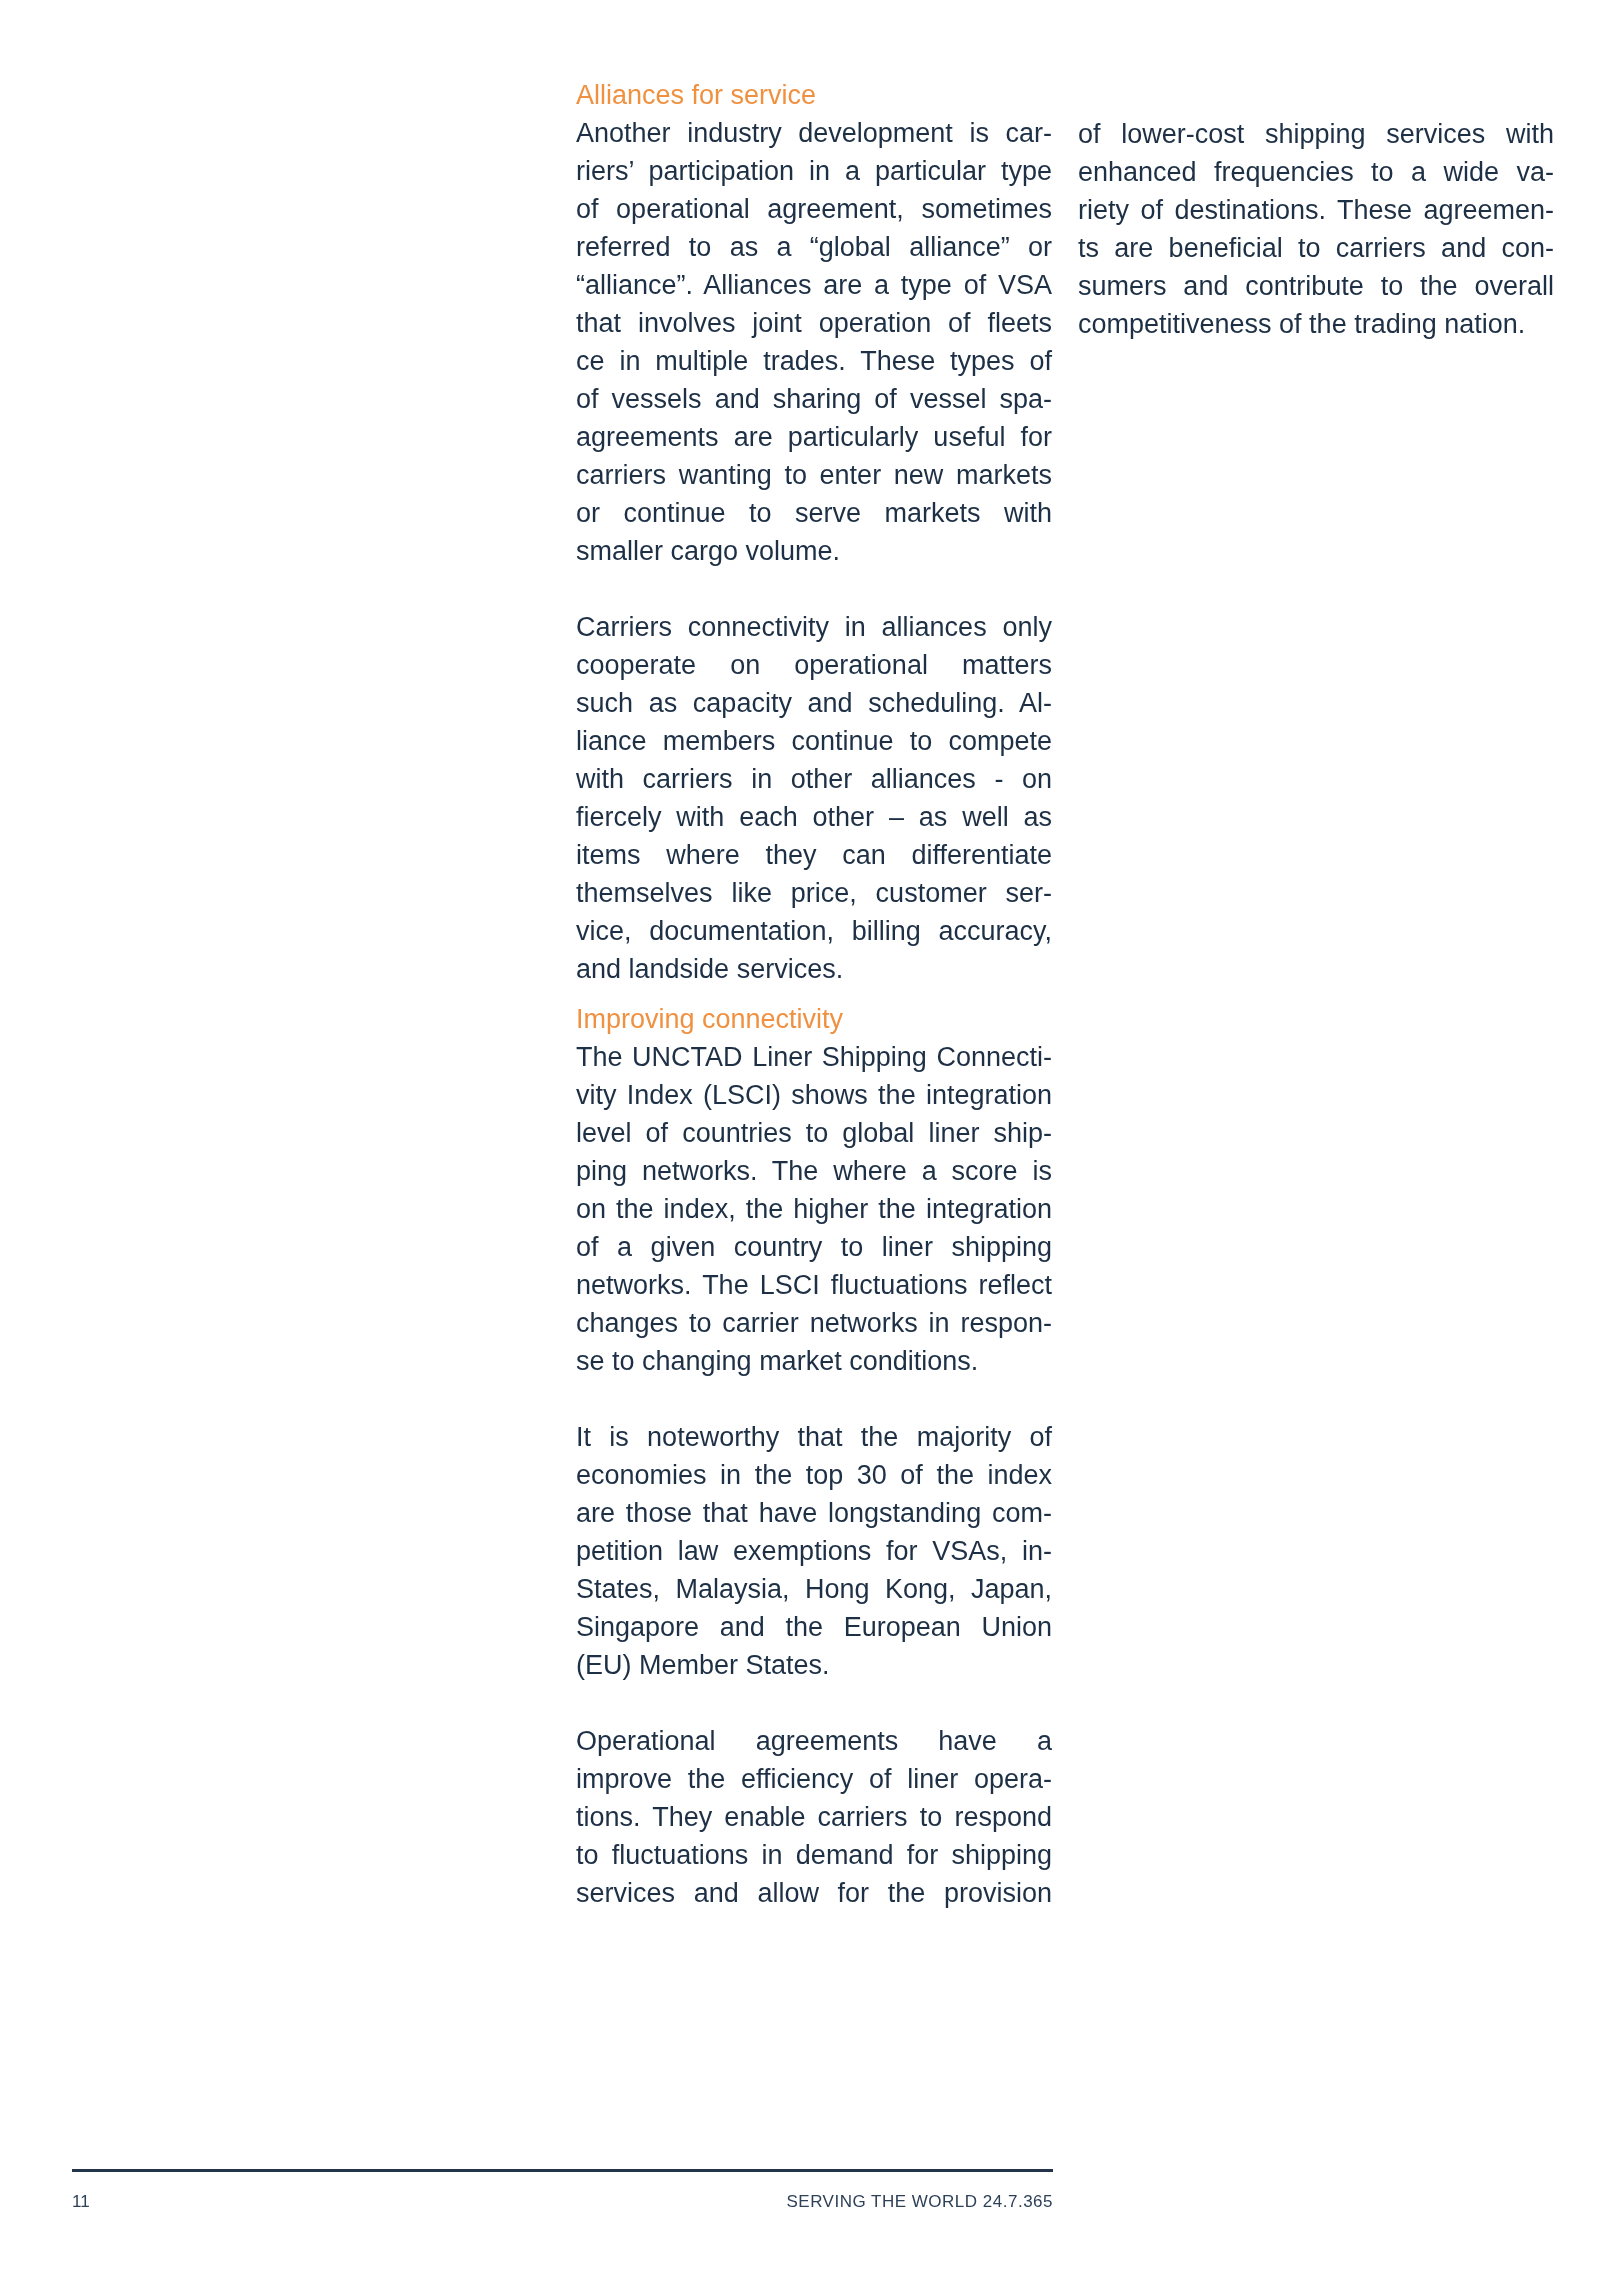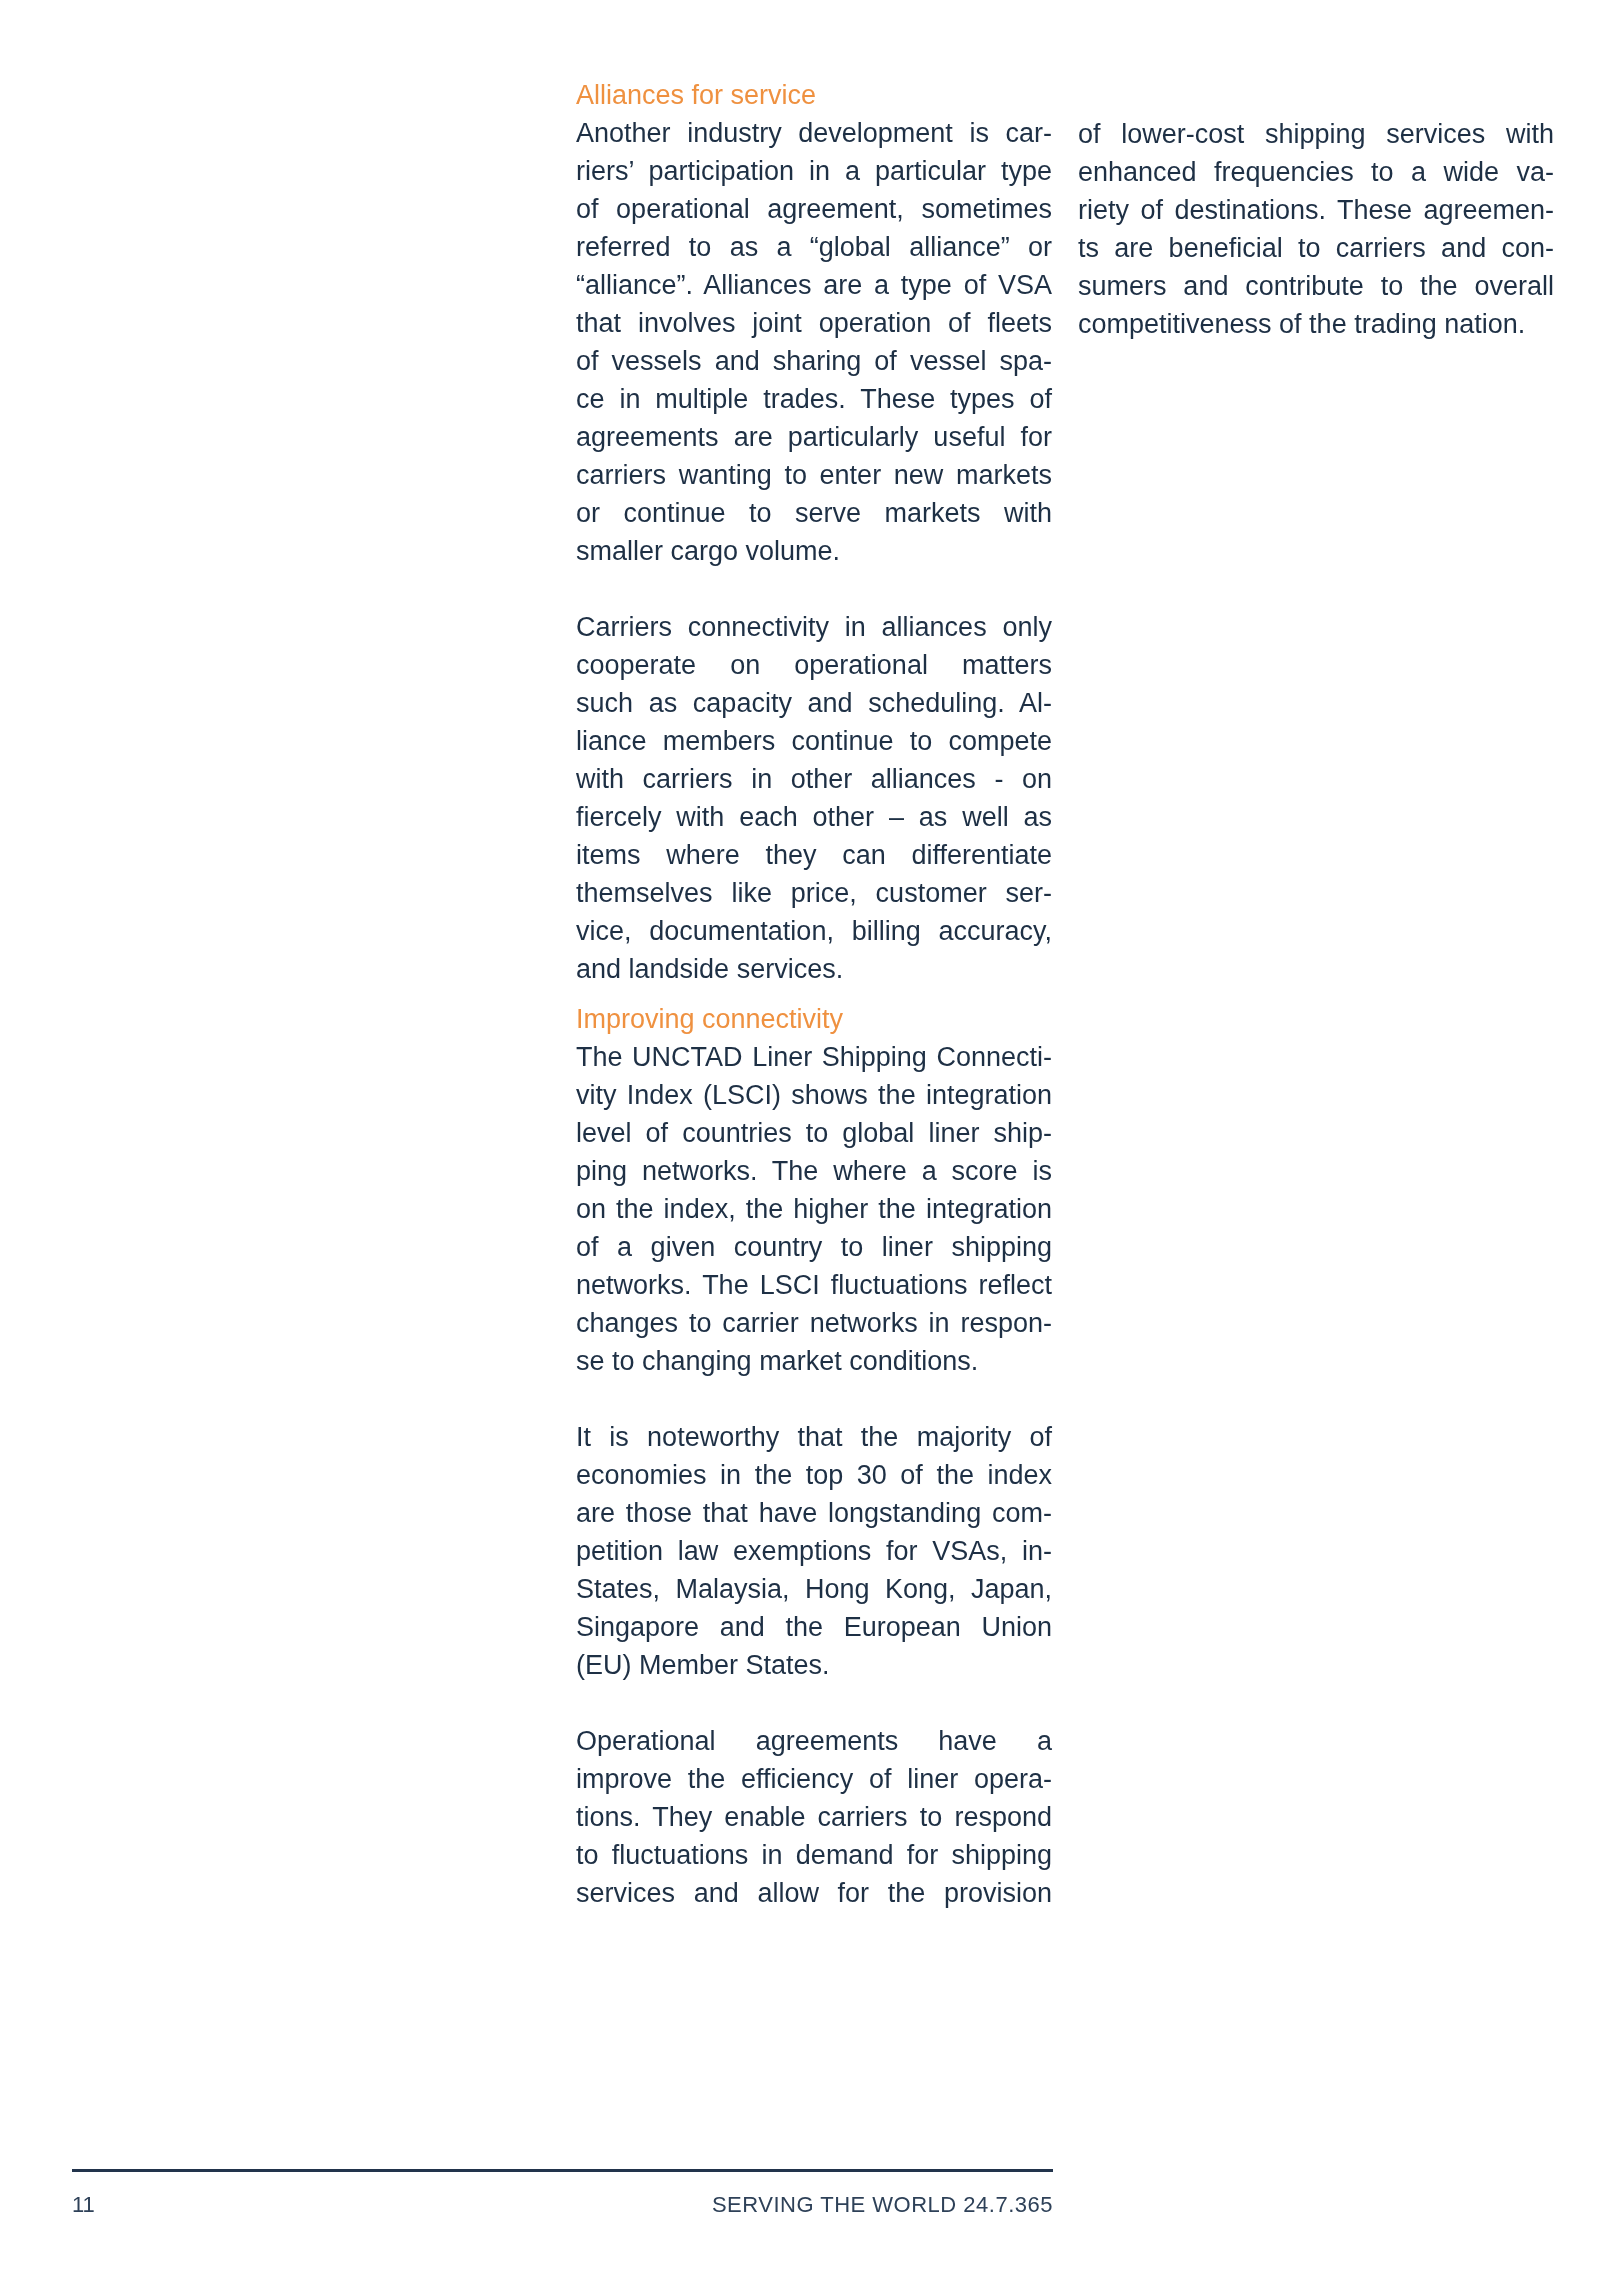--- a/index.html
+++ b/index.html
@@ -45,41 +45,41 @@
     background: #22344c;
   }
   .footer-row {
     position: absolute;
     left: 72px;
     top: 2192px;
     width: 981px;
     display: flex;
     justify-content: space-between;
     align-items: baseline;
-    font-size: 22px;
+    font-size: 17px;
     color: #2e4158;
   }
   .footer-tagline { letter-spacing: 0.5px; }
 </style>
 </head>
 <body>
 
 <div class="page" style="--page-bg: #ffffff; --text-color: #1e3045; --accent-color: #ef9140;">
 
   <div class="col" id="col-left">
       <div class="heading">Alliances for service</div>
       <div class="para">
         <div class="line">Another industry development is car-</div>
         <div class="line">riers’ participation in a particular type</div>
         <div class="line">of operational agreement, sometimes</div>
         <div class="line">referred to as a “global alliance” or</div>
         <div class="line">“alliance”. Alliances are a type of VSA</div>
         <div class="line">that involves joint operation of fleets</div>
+        <div class="line">ce in multiple trades. These types of</div>
         <div class="line">of vessels and sharing of vessel spa-</div>
-        <div class="line">ce in multiple trades. These types of</div>
         <div class="line">agreements are particularly useful for</div>
         <div class="line">carriers wanting to enter new markets</div>
         <div class="line">or continue to serve markets with</div>
         <div class="line last">smaller cargo volume.</div>
       </div>
       <div class="para">
         <div class="line">Carriers connectivity in alliances only</div>
         <div class="line">cooperate on operational matters</div>
         <div class="line">such as capacity and scheduling. Al-</div>
         <div class="line">liance members continue to compete</div>

